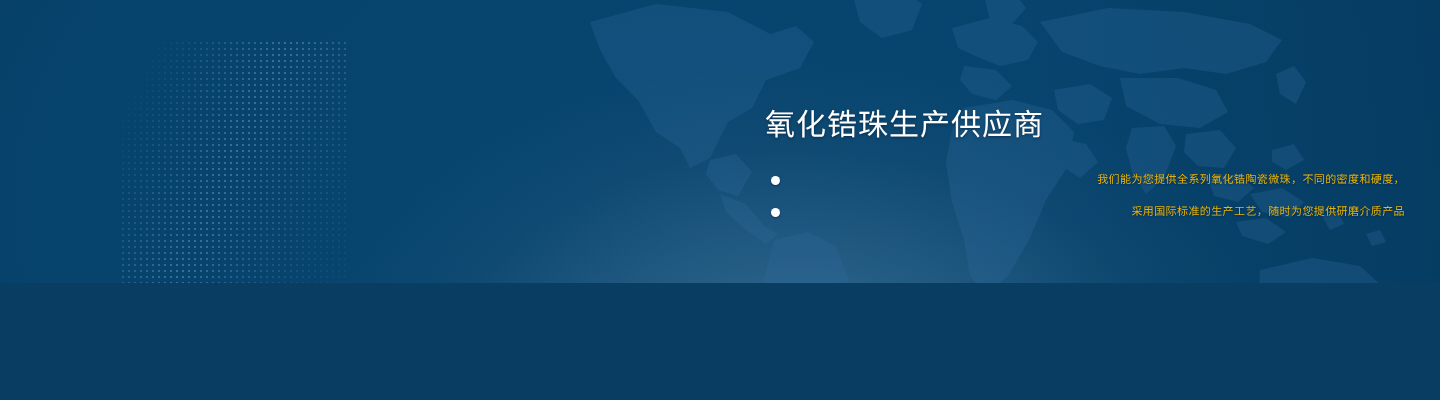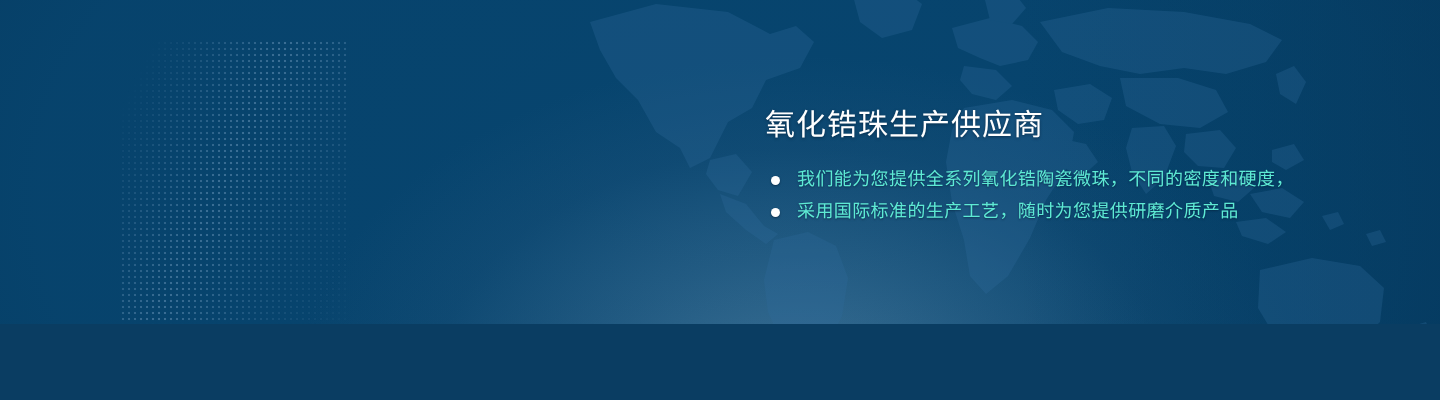--- a/index.html
+++ b/index.html
@@ -8,21 +8,21 @@
     padding: 0;
     background: #0a3d62;
   }
   body {
     font-family: "Liberation Sans", "DejaVu Sans", sans-serif;
   }
 
   .banner {
     position: relative;
     width: 1440px;
-    height: 324px;
+    height: 283px;
     overflow: hidden;
     background: #07456f;
   }
 
   
   .bg-base {
     position: absolute;
     inset: 0;
     background: #07456f;
   }
@@ -112,25 +112,26 @@
   }
   .bullets {
     list-style: none;
     margin: 0;
     padding: 0;
   }
   .bullet {
     position: relative;
     padding-left: 32px;
     margin-bottom: 9px;
-    font-size: 18px;
+    font-size: 11px;
     line-height: 23px;
-    color: #5eead4;
+    color: #eab308;
     letter-spacing: 0.4px;
     text-shadow: 0 1px 2px rgba(0,20,40,0.5);
+    text-align: right;
   }
   .bullet:last-child { margin-bottom: 8px; }
   .dot {
     position: absolute;
     left: 6px;
     top: 8px;
     width: 9px;
     height: 9px;
     border-radius: 50%;
     background: #ffffff;

